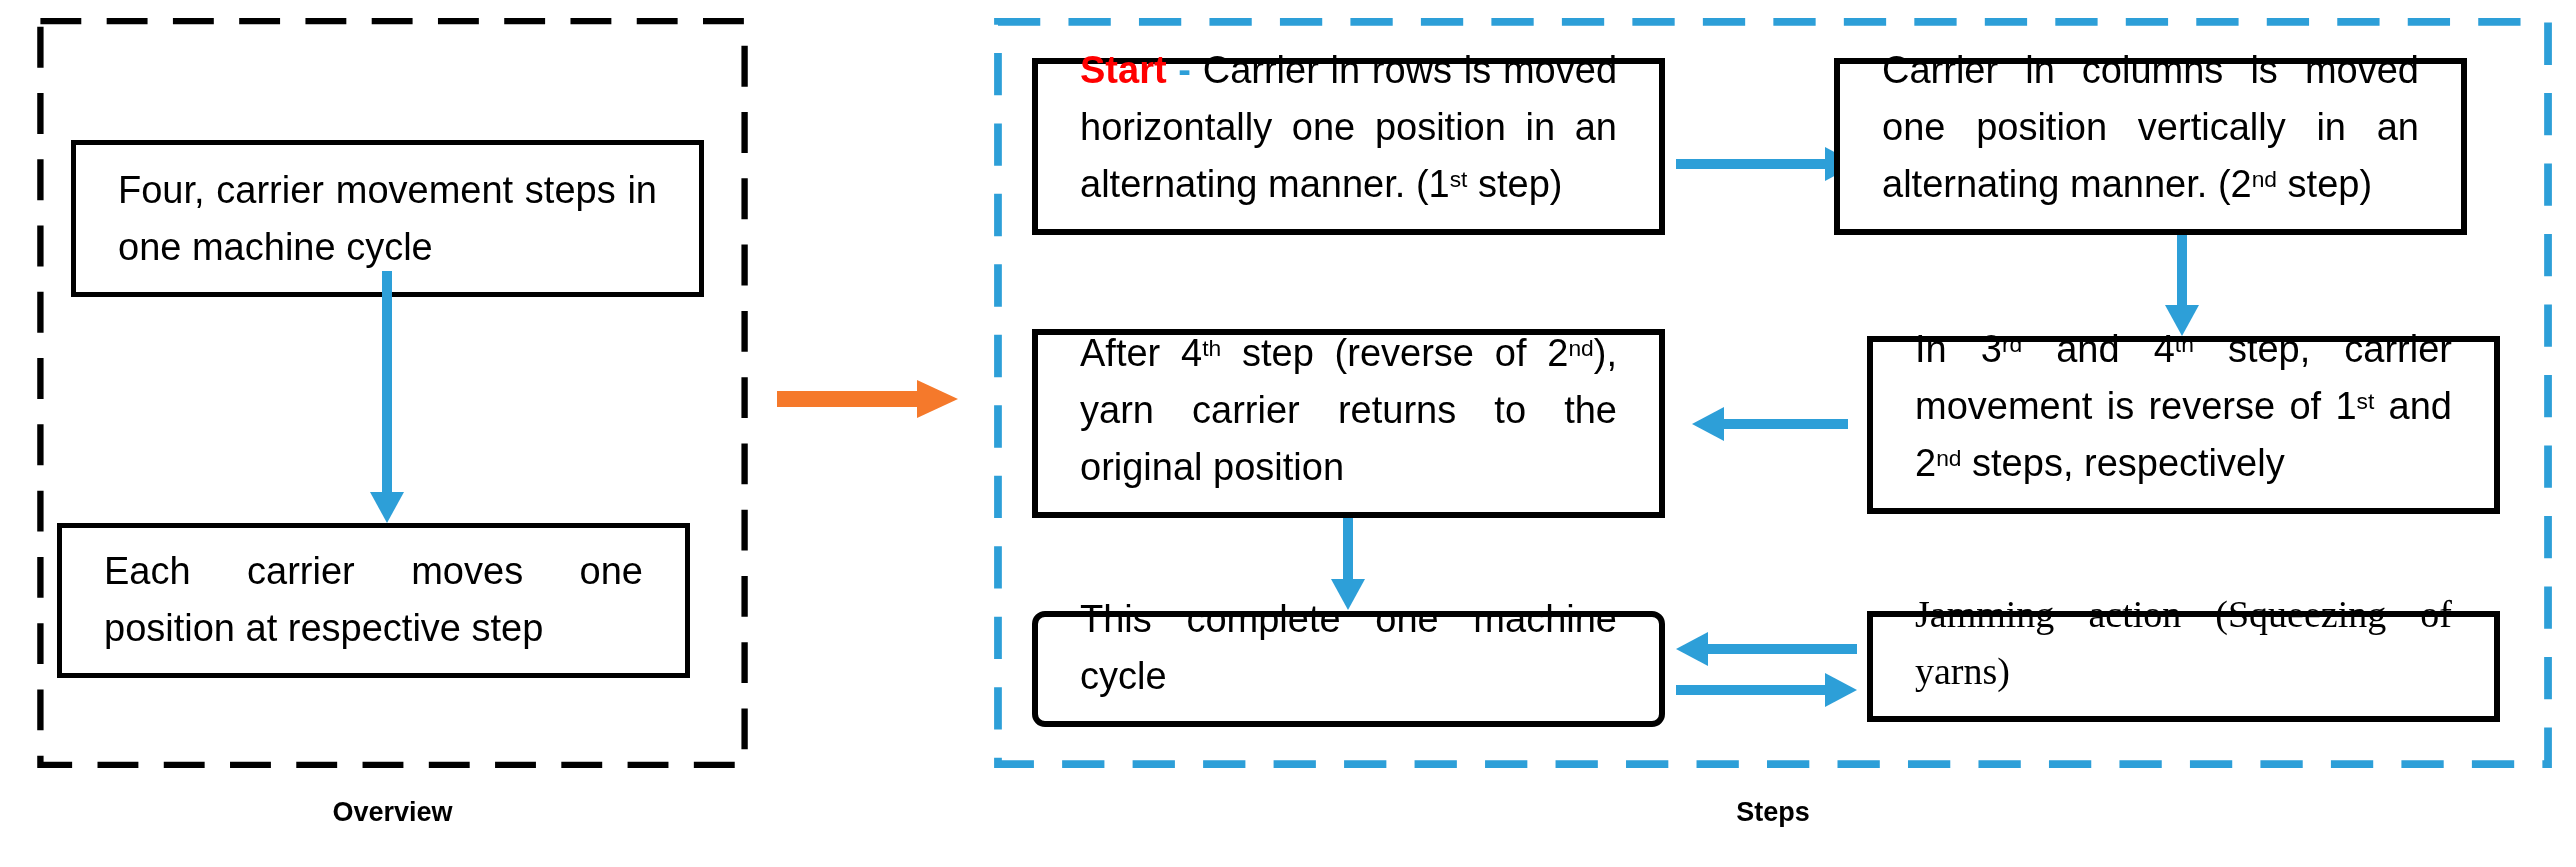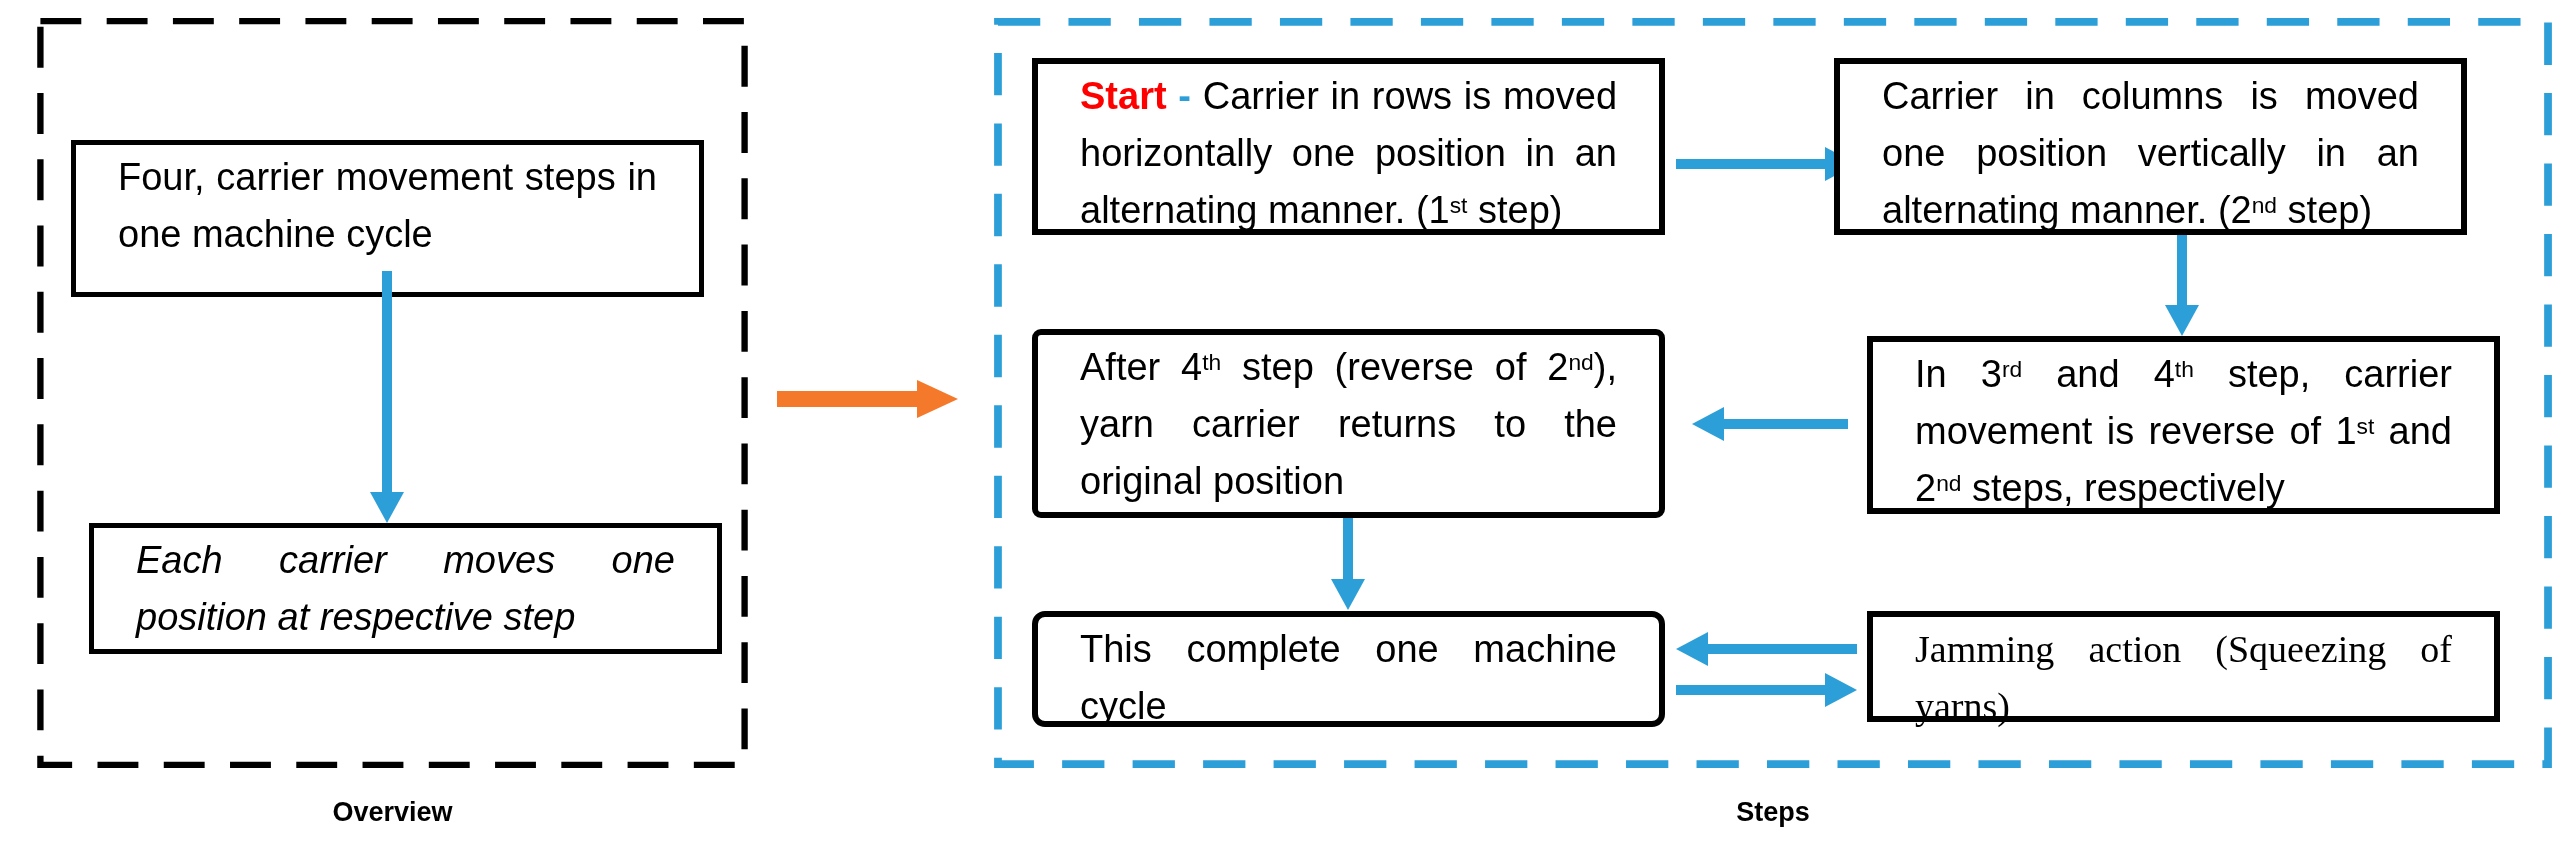--- a/index.html
+++ b/index.html
@@ -19,22 +19,22 @@
     color: var(--ink);
   }
   svg.dashrect { position: absolute; overflow: visible; }
 
   .txtbox {
     position: absolute;
     border: 5.6px solid var(--ink);
     background: #ffffff;
     display: flex;
     flex-direction: column;
-    justify-content: flex-start;
-    padding: 4px 42px;
+    justify-content: flex-end;
+    padding: 16px 42px;
   }
   .steps-grid .txtbox, .txtbox.steps { border-width: 6.3px; }
   .box-text {
     margin: 0;
     font-size: 38px;
     line-height: 57px;
     text-align: justify;
     text-align-last: left;
     color: var(--ink);
   }
@@ -101,21 +101,21 @@
   <p class="box-text">
     <span>Four, carrier movement steps in one machine cycle</span>
   </p>
 </div>
 
 <div class="arrow arrow-down" style="left:370px; top:271px; width:34px; height:252px;">
   <div class="bar"></div>
   <div class="head"></div>
 </div>
 
-<div class="txtbox" style="left:89px; top:523px; width:633px; height:131px;font-style:italic;">
+<div class="txtbox" style="left:57px; top:523px; width:633px; height:155px;">
   <p class="box-text">
     <span>Each carrier moves one position at respective step</span>
   </p>
 </div>
 
 <div class="section-label" style="left:37px; top:797px; width:711px;">Overview</div>
 
 <div class="arrow arrow-right orange-arrow" style="left:777px; top:380px; width:181px; height:38px;">
   <div class="bar"></div>
   <div class="head"></div>
@@ -142,21 +142,21 @@
   <p class="box-text">
     <span>Carrier in columns is moved one position vertically in an alternating manner. (2<sup>nd</sup> step)</span>
   </p>
 </div>
 
 <div class="arrow arrow-down" style="left:2165px; top:235px; width:34px; height:101px;">
   <div class="bar"></div>
   <div class="head"></div>
 </div>
 
-<div class="txtbox steps" style="left:1032px; top:329px; width:633px; height:189px;border-radius:9px;">
+<div class="txtbox steps" style="left:1032px; top:329px; width:633px; height:189px;">
   <p class="box-text">
     <span>After 4<sup>th</sup> step (reverse of 2<sup>nd</sup>), yarn carrier returns to the original position</span>
   </p>
 </div>
 
 <div class="arrow arrow-left" style="left:1692px; top:407px; width:156px; height:34px;">
   <div class="head"></div>
   <div class="bar"></div>
 </div>
 

